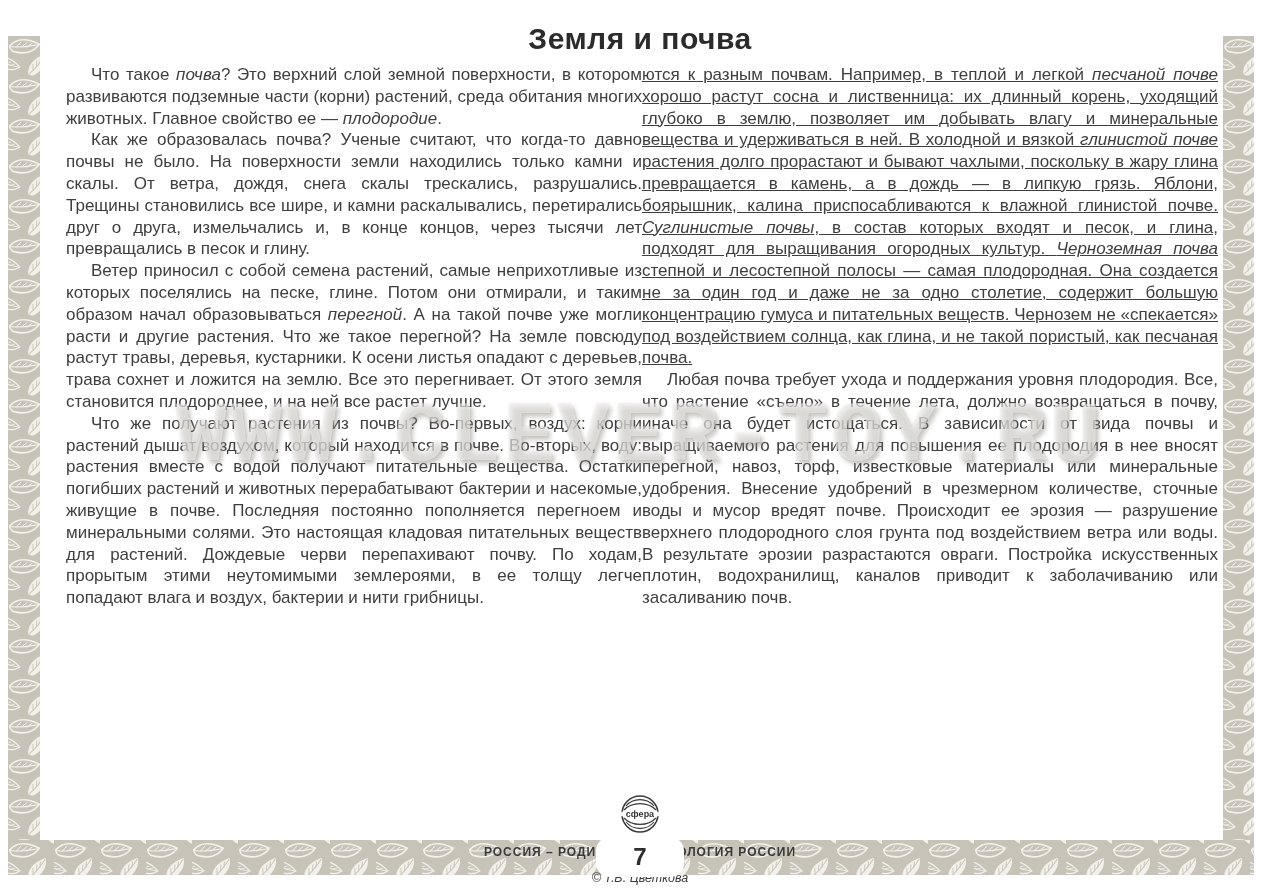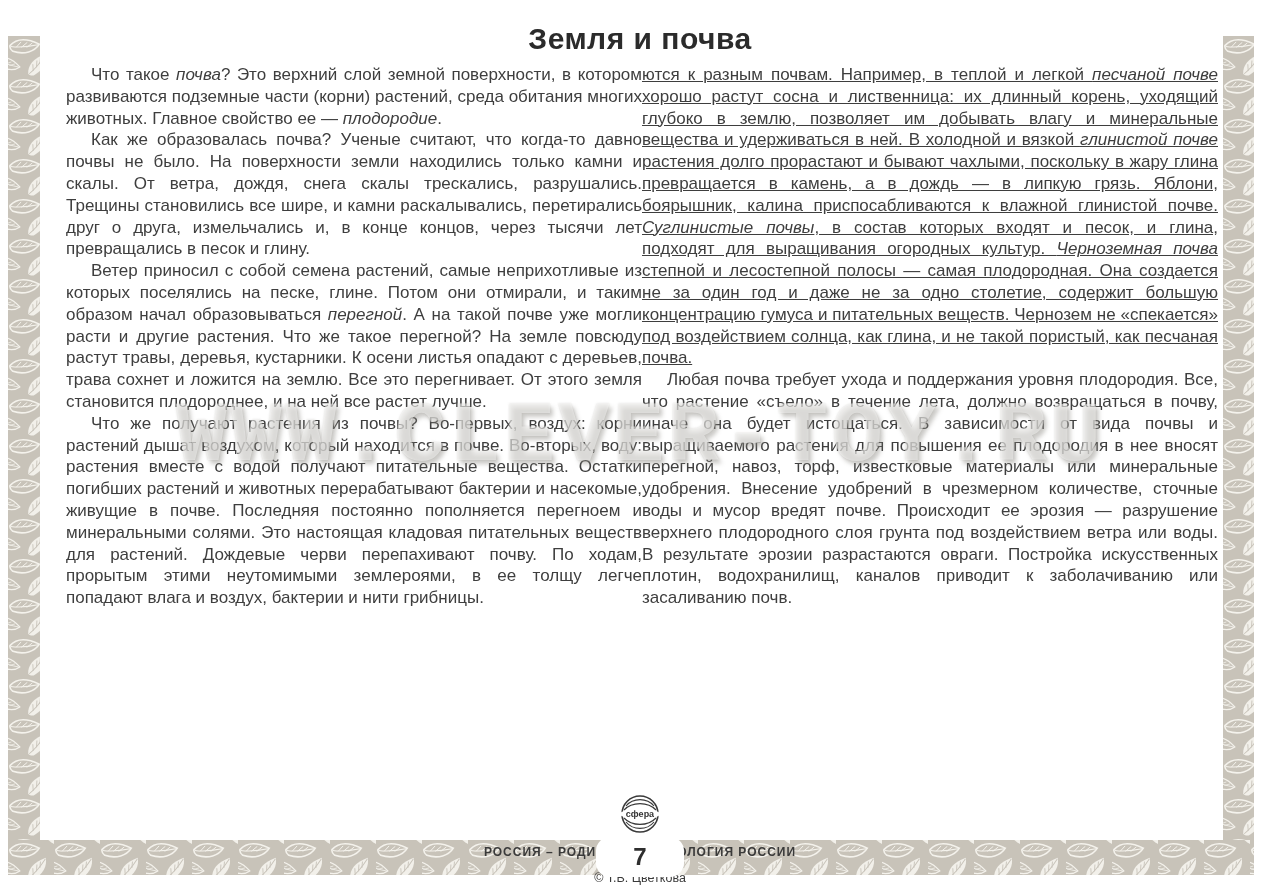--- a/index.html
+++ b/index.html
@@ -46,21 +46,21 @@
     pointer-events:none;
   }
   .footer {
     position:absolute; left:0; right:0; top:793px;
     display:flex; justify-content:center; align-items:center; gap:10px;
     z-index:2;
     flex-direction:column;
   }
   .footer-text { text-align:center; color:#3a3a3a; }
   .footer-series { font-size:12px; font-weight:bold; letter-spacing:1px; }
-  .footer-copy { font-size:12.5px; margin-top:12px; }
+  .footer-copy { font-size:12.5px; margin-top:12px;font-style:italic; }
   .pagenum-box {
     position:absolute; left:596px; top:837px;
     width:88px; height:40px;
     background:#ffffff; border-radius:14px;
     display:flex; align-items:center; justify-content:center;
     z-index:3;
   }
   .pagenum {
     font-size:24px; font-weight:bold; color:#2e2e2e;
   }

